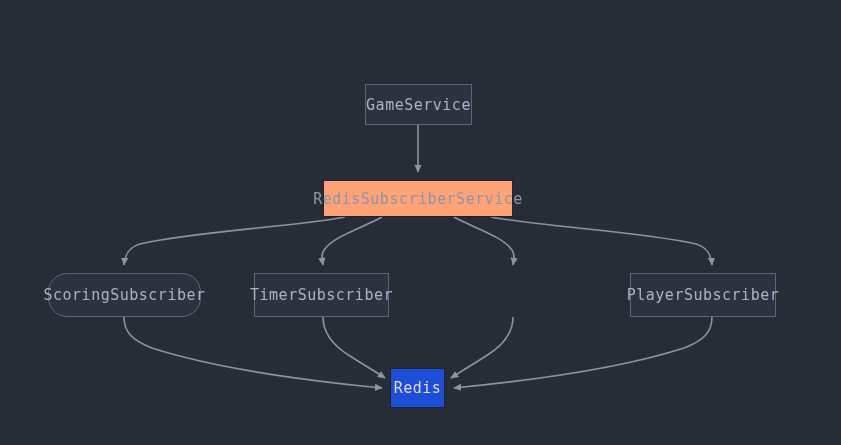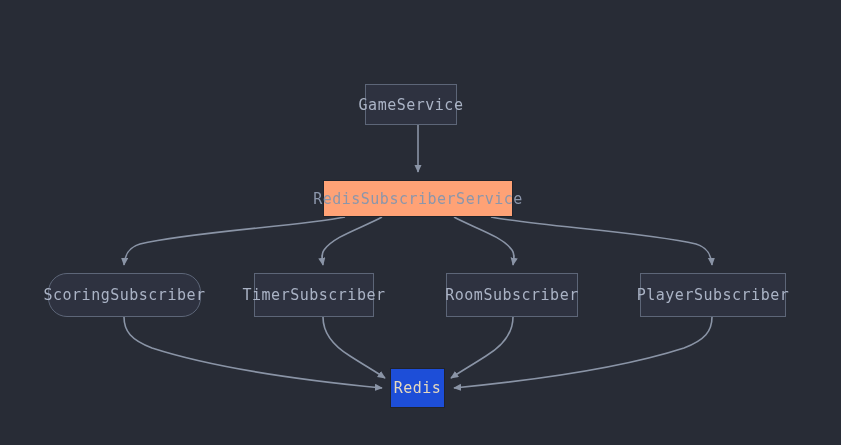--- a/index.html
+++ b/index.html
@@ -77,41 +77,38 @@
       <path d="M 124 317 C 124 331, 131 340, 152 348 C 220 370, 320 382, 382 388"></path>
 
       <path d="M 323 317 C 323 333, 332 345, 350 356 C 364 365, 376 372, 385 378"></path>
 
       <path d="M 513 317 C 513 333, 504 345, 486 356 C 472 365, 460 372, 451 378"></path>
 
       <path d="M 712 317 C 712 331, 705 340, 684 348 C 616 370, 516 382, 454 388"></path>
     </g>
   </svg>
 
-  <div class="node node-default" style="left:365px; top:84px; width:92px; height:41px;">
+  <div class="node node-default" style="left:365px; top:84px; width:107px; height:41px;">
     <span>GameService</span>
   </div>
 
   <div class="node node-highlight" style="left:323px; top:180px; width:190px; height:37px;">
     <span>RedisSubscriberService</span>
   </div>
 
   <div class="node node-default" style="left:48px; top:273px; width:153px; height:44px;border-radius:19px;">
     <span>ScoringSubscriber</span>
   </div>
 
-  <div class="node node-default" style="left:254px; top:273px; width:120px; height:44px;">
+  <div class="node node-default" style="left:254px; top:273px; width:135px; height:44px;">
     <span>TimerSubscriber</span>
   </div>
 
-  <div class="node node-default" style="left:446px; top:273px; width:132px; height:44px;">
-    <span>RoomSubscriber</span>
-  </div>
 
-  <div class="node node-default" style="left:630px; top:273px; width:146px; height:44px;margin-left:10px;">
+  <div class="node node-default" style="left:630px; top:273px; width:146px; height:44px;">
     <span>PlayerSubscriber</span>
   </div>
 
   <div class="node node-redis" style="left:390px; top:368px; width:55px; height:40px;">
     <span>Redis</span>
   </div>
 
 </div>
 
 </body></html>

